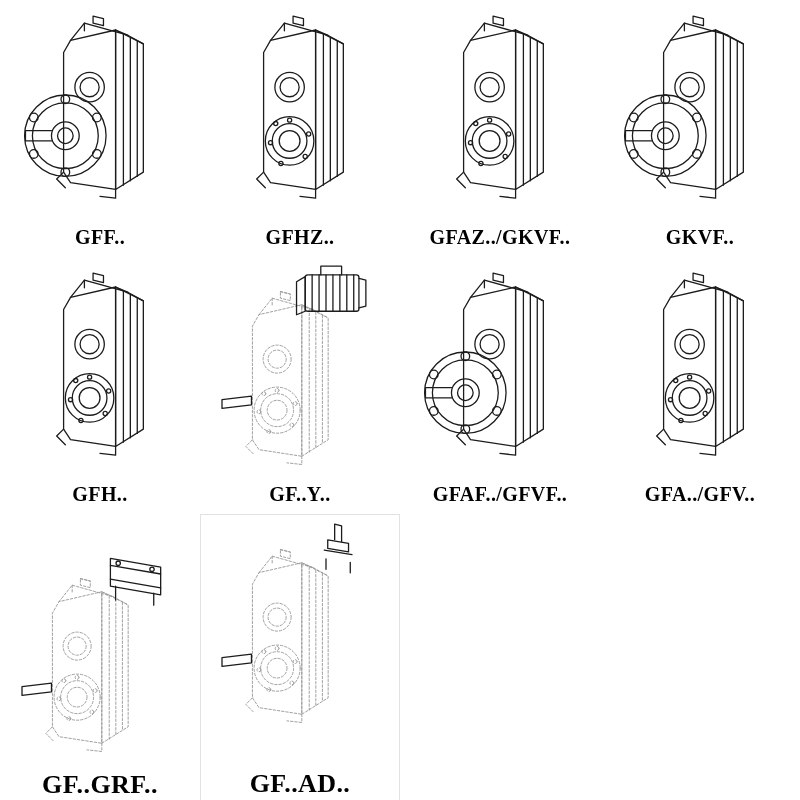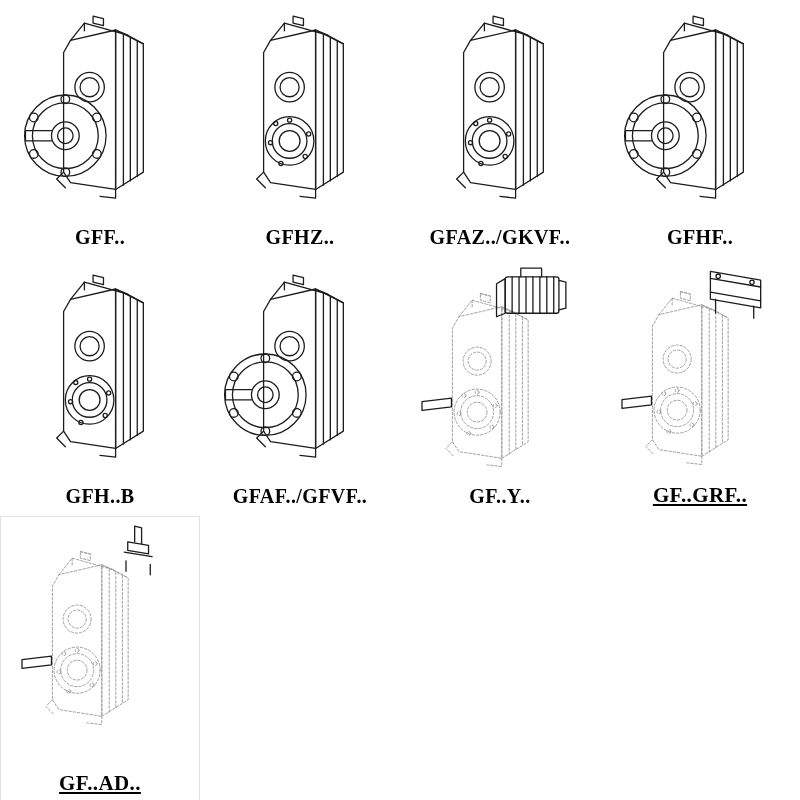--- a/index.html
+++ b/index.html
@@ -27,21 +27,21 @@
   }
   .draw[data-render="phantom"] {
     stroke: #979797; stroke-width: 1.1; stroke-dasharray: 3 2.2;
   }
 
   .caption {
     margin-top: 14px;
     font-weight: 700; font-size: 20px; letter-spacing: .4px;
     color: #000; text-align: left; white-space: nowrap;
   }
-  .caption--lg { font-size: 21px; text-decoration: underline; }
+  .caption--lg { font-size: 26px; }
 
   .defs-holder { position: absolute; width: 0; height: 0; overflow: hidden; }
 </style>
 </head>
 <body>
 
 <svg class="defs-holder" aria-hidden="true">
   <defs>
 
     <g id="p-body">
@@ -187,46 +187,52 @@
     <svg class="draw" viewBox="0 0 200 240" data-render="solid">
       <use href="#d-hollow"></use>
     </svg>
     <figcaption class="caption">GFAZ../GKVF..</figcaption>
   </figure>
 
   <figure class="cell">
     <svg class="draw" viewBox="0 0 200 240" data-render="solid">
       <use href="#d-flange"></use>
     </svg>
-    <figcaption class="caption">GFHF..</figcaption>
-  </figure>
-
-
-  <figure class="cell">
-    <svg class="draw" viewBox="0 0 200 240" data-render="solid">
-      <use href="#d-hollow"></use>
-    </svg>
-    <figcaption class="caption">GFH..B</figcaption>
-  </figure>
-
-
-  <figure class="cell">
-    <svg class="draw" viewBox="0 0 200 240" data-render="solid">
-      <use href="#d-flange"></use>
-    </svg>
-    <figcaption class="caption">GFAF../GFVF..</figcaption>
-  </figure>
+    <figcaption class="caption">GKVF..</figcaption>
+  </figure>
+
+  <figure class="cell">
+    <svg class="draw" viewBox="0 0 200 240" data-render="solid">
+      <use href="#d-hollow"></use>
+    </svg>
+    <figcaption class="caption">GFH..</figcaption>
+  </figure>
+
+
 
   <figure class="cell">
     <svg class="draw" viewBox="0 0 200 240" data-render="phantom">
       <use href="#d-motor"></use>
     </svg>
     <figcaption class="caption">GF..Y..</figcaption>
   </figure>
 
+  <figure class="cell">
+    <svg class="draw" viewBox="0 0 200 240" data-render="solid">
+      <use href="#d-flange"></use>
+    </svg>
+    <figcaption class="caption">GFAF../GFVF..</figcaption>
+  </figure>
+
+  <figure class="cell">
+    <svg class="draw" viewBox="0 0 200 240" data-render="solid">
+      <use href="#d-hollow"></use>
+    </svg>
+    <figcaption class="caption">GFA../GFV..</figcaption>
+  </figure>
 
   <figure class="cell">
     <svg class="draw" viewBox="0 0 200 240" data-render="phantom">
       <use href="#d-grf"></use>
     </svg>
     <figcaption class="caption caption--lg">GF..GRF..</figcaption>
   </figure>
 
   <figure class="cell cell--boxed">
     <svg class="draw" viewBox="0 0 200 240" data-render="phantom">

